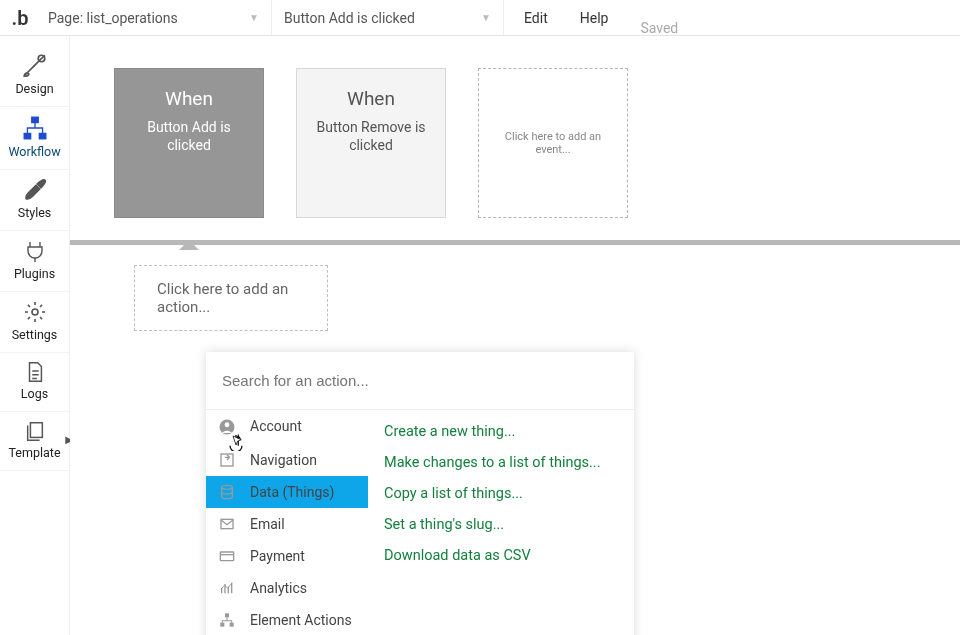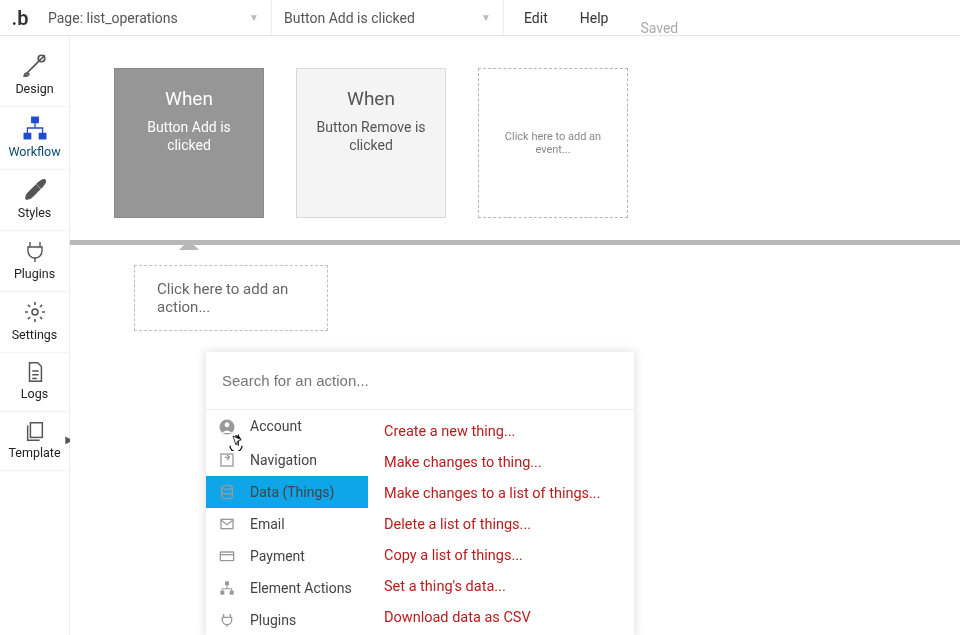--- a/index.html
+++ b/index.html
@@ -31,21 +31,21 @@
 .actions-area { padding: 20px 0 0 64px; position: relative; }
 .add-action { border: 1px dashed #bfbfbf; color: #666; padding: 14px 22px; width: 194px; font-size: 15px; cursor: pointer; }
 .popup { position: absolute; left: 136px; top: 316px; width: 428px; background: #fff; box-shadow: 0 0 10px rgba(0,0,0,0.15); display: flex; flex-direction: column; }
 .popup input.search { border: none; outline: none; padding: 20px 16px; font-size: 15px; color: #4c1d95; width: 100%; }
 .popup-body { display: flex; border-top: 1px solid #eee; }
 .cat-col { width: 162px; }
 .cat-item { display: flex; align-items: flex-start; gap: 14px; padding: 8px 12px; color: #444; cursor: pointer; }
 .cat-item.hover { background: #0ea5e9; }
 .cat-item .icon { width: 18px; display: flex; align-items: center; justify-content: center; color: #888; }
 .sub-col { flex: 1; padding: 6px 0; }
-.sub-item { padding: 7px 16px; color: #b91c1c; cursor: pointer; font-size: 14.5px; }
+.sub-item { padding: 7px 16px; color: #15803d; cursor: pointer; font-size: 14.5px; }
 .cursor-overlay { position: absolute; left: 157px; top: 397px; pointer-events: none; width: 18px; height: 18px; }
 </style>
 </head>
 <body>
 
 <div class="app">
   <div class="topbar">
     <div class="logo">.b</div>
     <div class="page-select">
       <span>Page: list_operations</span>
@@ -185,20 +185,29 @@
               <span class="icon">
                   <svg width="16" height="16" viewBox="0 0 24 24" fill="none" stroke="#999" stroke-width="2">
                     <rect x="2" y="6" width="20" height="13" rx="1"></rect>
                     <path d="M2 10 H22"></path>
                   </svg>
                 </span>
               <span>Payment</span>
             </div>
             <div class="cat-item">
               <span class="icon">
+                  <svg width="16" height="16" viewBox="0 0 24 24" fill="none" stroke="#999" stroke-width="2">
+                    <path d="M4 20 V12 M9 20 V6 M14 20 V10 M19 20 V4"></path>
+                    <path d="M3 14 L8 8 L13 12 L20 4" stroke-width="1.4"></path>
+                  </svg>
+                </span>
+              <span>Analytics</span>
+            </div>
+            <div class="cat-item">
+              <span class="icon">
                   <svg width="16" height="16" viewBox="0 0 24 24" fill="#999">
                     <rect x="9" y="2" width="6" height="6"></rect>
                     <rect x="2" y="16" width="6" height="6"></rect>
                     <rect x="16" y="16" width="6" height="6"></rect>
                     <path d="M12 8 V13 M5 16 V13 H19 V16" stroke="#999" fill="none" stroke-width="1.6"></path>
                   </svg>
                 </span>
               <span>Element Actions</span>
             </div>
             <div class="cat-item">
@@ -206,25 +215,23 @@
                   <svg width="16" height="16" viewBox="0 0 24 24" fill="none" stroke="#999" stroke-width="2">
                     <path d="M7 3 V8 M17 3 V8 M5 8 H19 V12 A7 7 0 0 1 5 12 Z"></path>
                     <path d="M12 19 V22"></path>
                   </svg>
                 </span>
               <span>Plugins</span>
             </div>
           </div>
           <div class="sub-col">
             <div class="sub-item">Create a new thing...</div>
-            <div class="sub-item">Make changes to thing...</div>
             <div class="sub-item">Make changes to a list of things...</div>
-            <div class="sub-item">Delete a list of things...</div>
             <div class="sub-item">Copy a list of things...</div>
-            <div class="sub-item">Set a thing's data...</div>
+            <div class="sub-item">Set a thing's slug...</div>
             <div class="sub-item">Download data as CSV</div>
 
           </div>
         </div>
       </div>
 
       <svg class="cursor-overlay" viewBox="0 0 24 24">
           <path d="M9 3 V18 M6 12 L9 16 L12 12 M4 3 A8 8 0 0 1 20 3" fill="none" stroke="#000" stroke-width="1.6" transform="rotate(180 12 10)"></path>
           <circle cx="12" cy="4" r="1.2" fill="#000"></circle>
           <path d="M8 4 L12 16 L14 11 L19 9 Z" fill="#fff" stroke="#000" stroke-width="1"></path>

